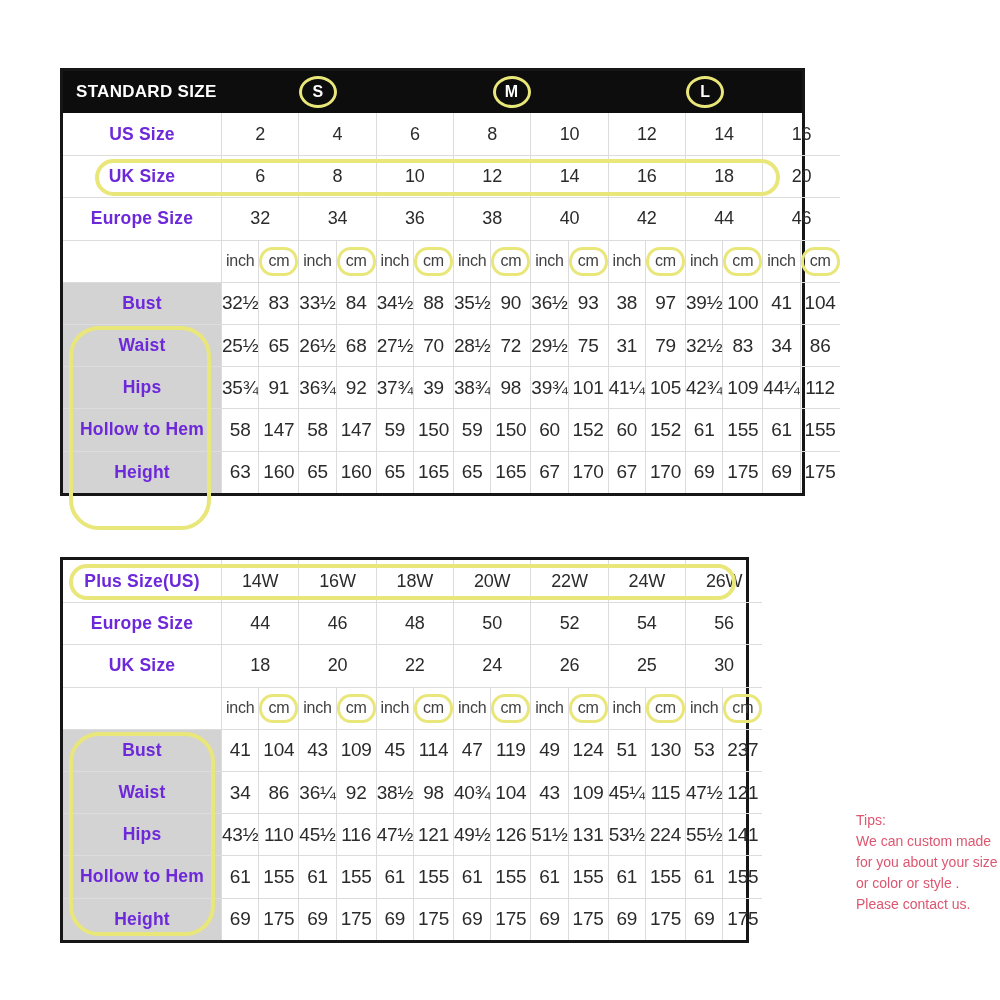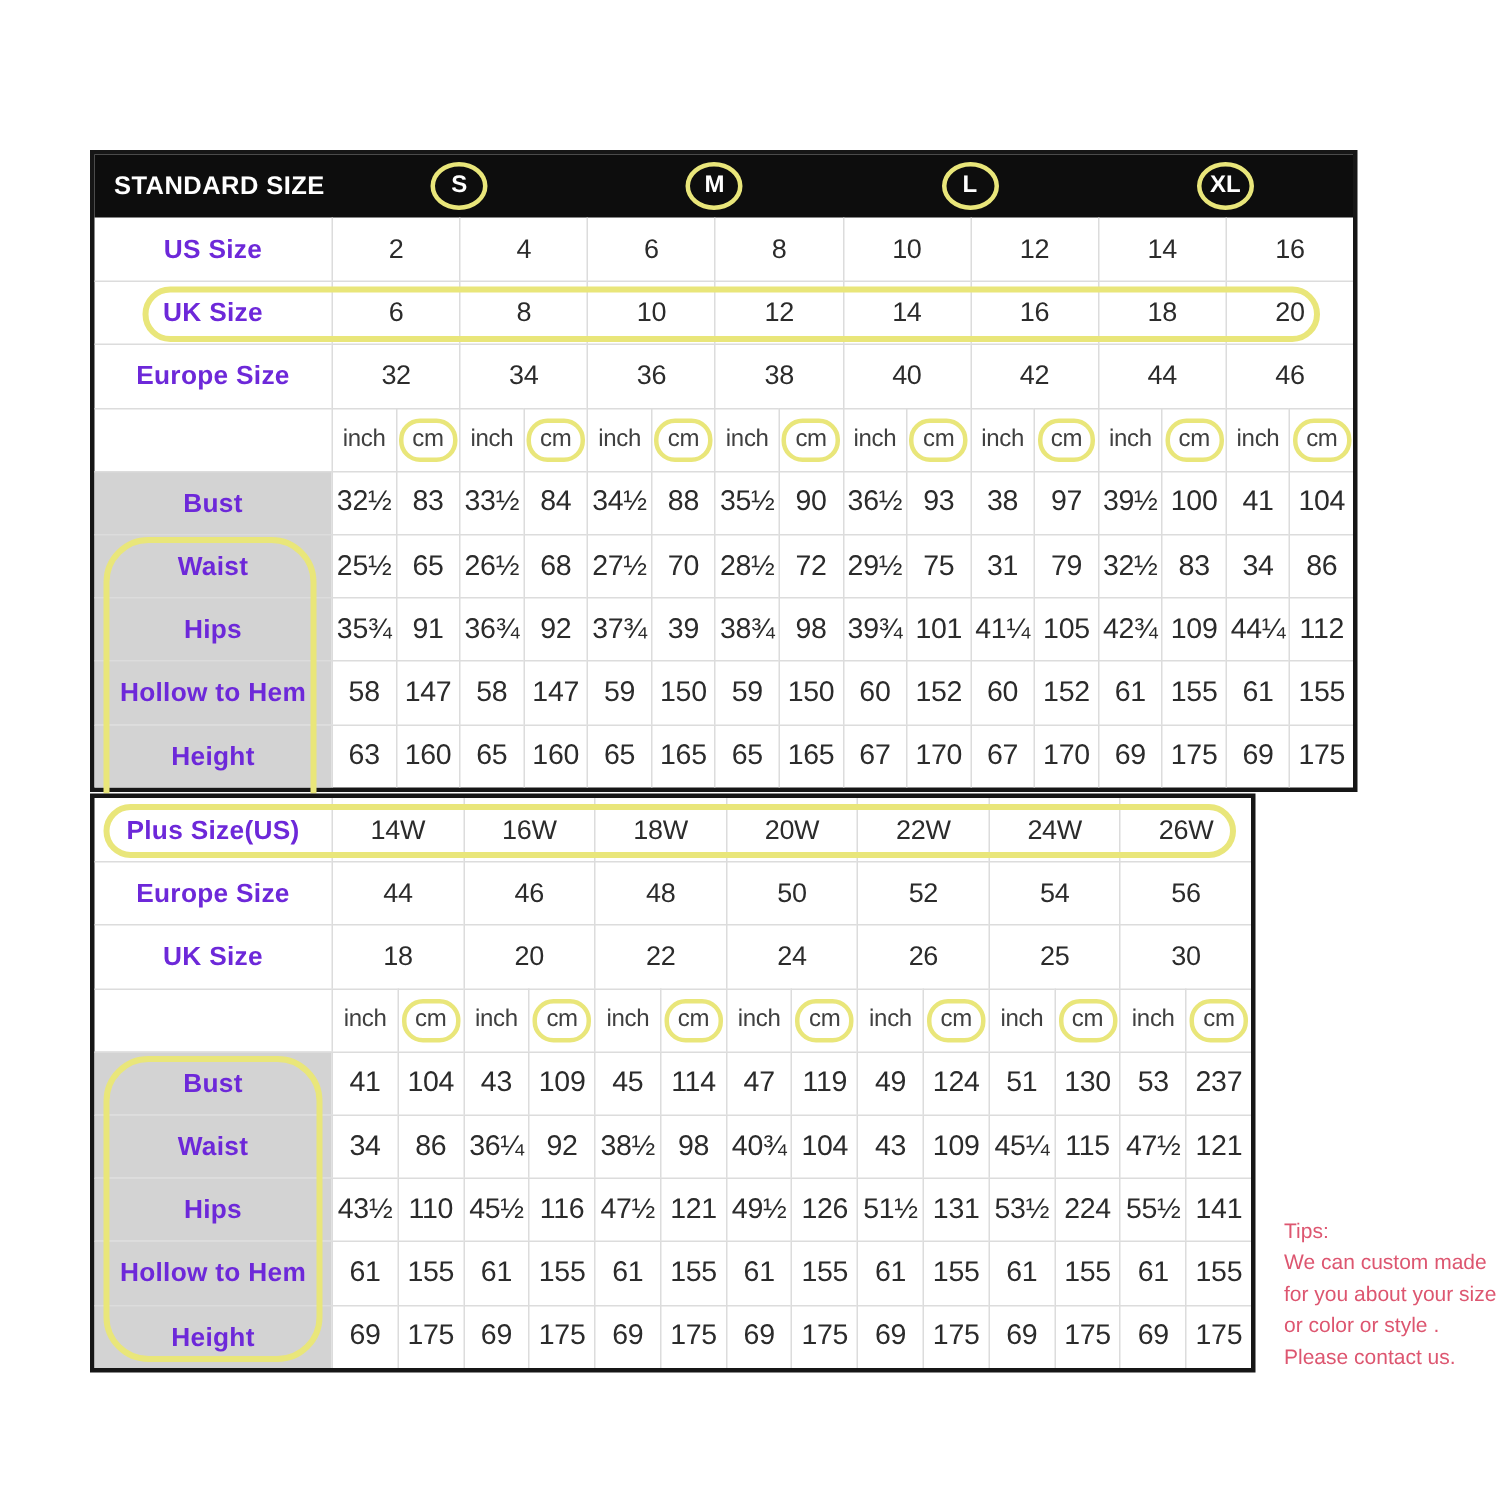--- a/index.html
+++ b/index.html
@@ -11,22 +11,22 @@
     --ink:#2b2b2b;
   }
   html,body{margin:0;padding:0;}
   body{
     width:1000px;height:1000px;background:#ffffff;position:relative;overflow:hidden;
     font-family:"Liberation Sans","DejaVu Sans",sans-serif;color:var(--ink);
   }
   .size-table{
     position:absolute;background:#fff;border:3px solid #161616;box-sizing:border-box;
   }
-  #standard-table{left:60px;top:100px;width:845px;}
-  #plus-table{left:60px;top:529px;width:777px;}
+  #standard-table{left:60px;top:68px;width:745px;}
+  #plus-table{left:60px;top:557px;width:689px;}
 
   .black-header{
     height:42px;background:var(--header-bg);display:flex;align-items:center;color:#fff;
   }
   .black-header .title{
     flex:none;width:158px;padding-left:13px;font-weight:bold;font-size:17px;letter-spacing:.3px;box-sizing:border-box;
   }
   .group-slots{flex:1;display:flex;height:100%;}
   .group-slot{flex:1;display:flex;align-items:center;justify-content:center;}
   .group-circle{
@@ -75,23 +75,20 @@
     <div class="title">STANDARD SIZE</div>
     <div class="group-slots" id="group-slots">
         <div class="group-slot">
           <span class="group-circle">S</span>
         </div>
         <div class="group-slot">
           <span class="group-circle">M</span>
         </div>
         <div class="group-slot">
           <span class="group-circle">L</span>
-        </div>
-        <div class="group-slot">
-          <span class="group-circle">XL</span>
         </div>
       </div>
   </div>
   <div class="grid" id="standard-grid">
     <div class="annotation" id="std-ussize-oval"></div>
     <div class="annotation" id="std-labels-rect"></div>
   <div class="cell label-cell row0">US Size</div>
       <div class="cell span2 row0">2</div>
       <div class="cell span2 row0">4</div>
       <div class="cell span2 row0">6</div>

